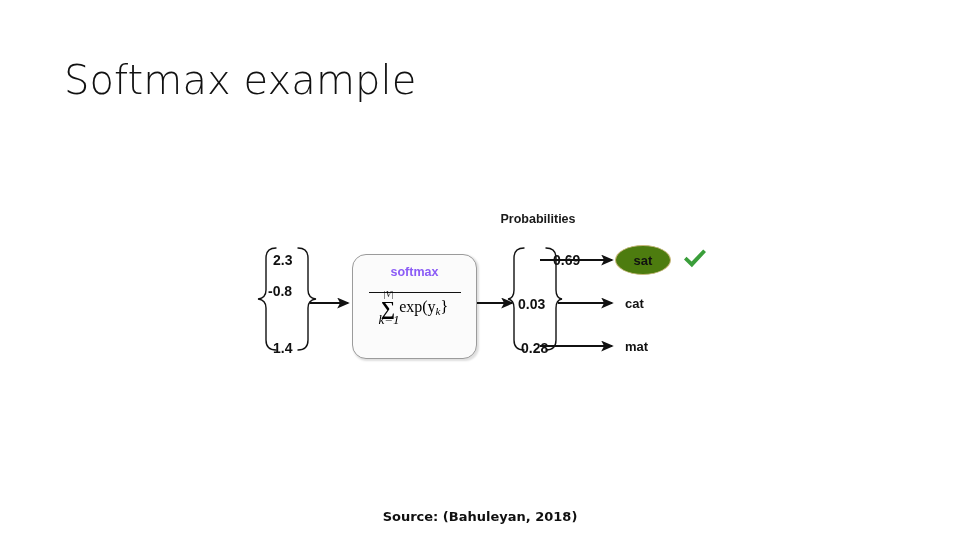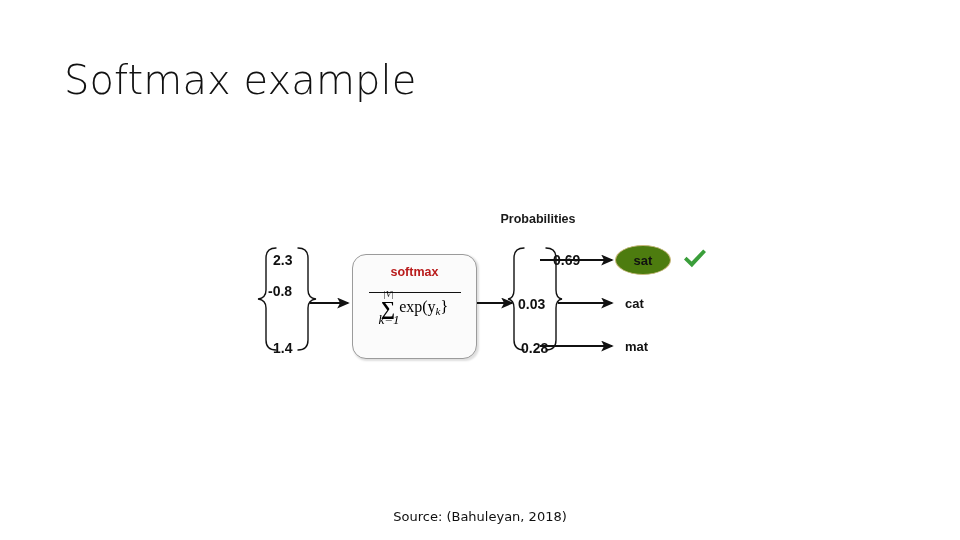--- a/index.html
+++ b/index.html
@@ -77,21 +77,21 @@
   }
   #softmax-label {
     position: absolute;
     top: 10px;
     left: 0;
     width: 100%;
     text-align: center;
     font-size: 12.5px;
     font-weight: 600;
     font-family: "Liberation Sans", sans-serif;
-    color: #b91c1c;
+    color: #8b5cf6;
   }
   #softmax-formula {
     position: absolute;
     top: 36px;
     left: 0;
     width: 100%;
     text-align: center;
     font-family: "Liberation Serif", serif;
     color: #000000;
   }
@@ -194,21 +194,21 @@
 
   
   #source-caption {
     position: absolute;
     left: 0;
     top: 509px;
     width: 960px;
     text-align: center;
     font-family: "DejaVu Sans", sans-serif;
     font-size: 13px;
-    font-weight: 400;
+    font-weight: 700;
     color: #101010;
   }
 </style>
 </head>
 <body>
 
 <div id="slide-title">Softmax example</div>
 
 <div id="diagram">
 

